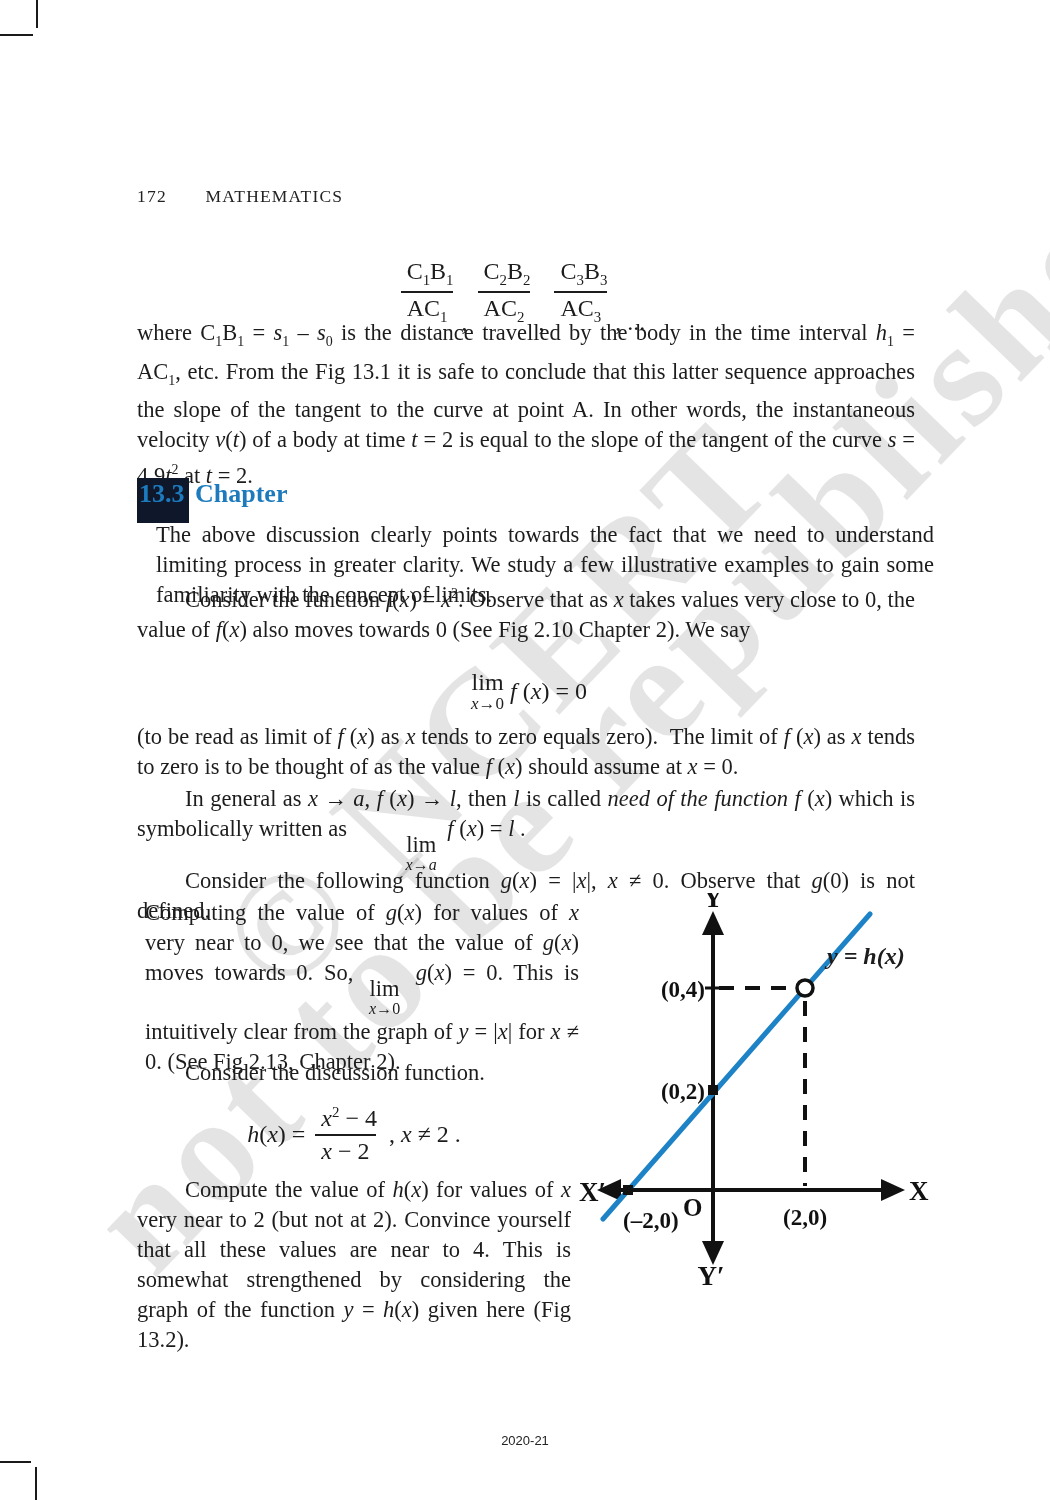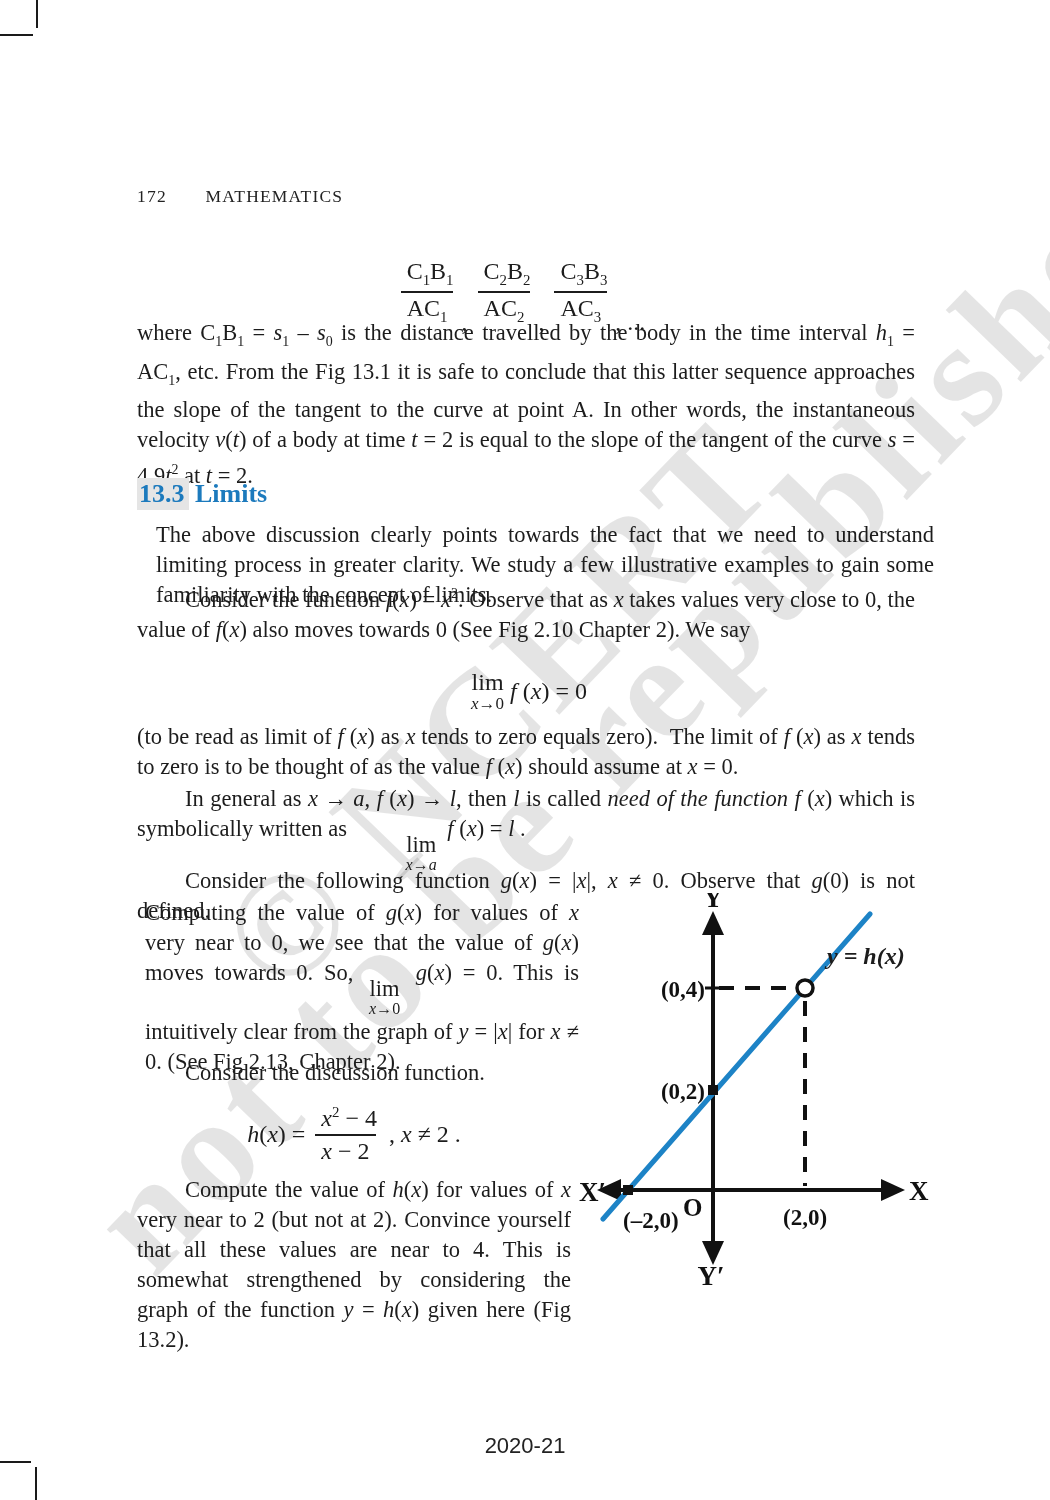--- a/index.html
+++ b/index.html
@@ -13,21 +13,21 @@
   .header .pgnum{display:inline-block;width:63px;}
   
   .para{position:absolute;left:137px;width:778px;font-size:22.5px;line-height:30px;
         text-align:justify;color:#1c1c1c;}
   .para.narrow{width:434px;}
   .indent{text-indent:48px;}
   sup{font-size:0.62em;}
   sub{font-size:0.62em;}
   
   .section-heading{position:absolute;top:479px;left:137px;font-size:26px;font-weight:bold;color:#1c7abd;}
-  .section-heading .hl{background:#e5e5e5;padding:1px 4px 2px 2px;}
+  .section-heading .hl{background:#0f172a;padding:1px 4px 15px 2px;}
   
   .display{position:absolute;display:flex;justify-content:center;align-items:center;font-size:24px;}
   .frac{display:inline-flex;flex-direction:column;align-items:flex-start;margin:12px 2px;}
   .frac .num{padding:0 6px 2px 6px;}
   .frac .den{border-top:2px solid #1c1c1c;padding:2px 6px 0 6px;}
   .sep{align-self:flex-end;margin:0 8px 2px 0;}
   .lim-stack{display:inline-flex;flex-direction:column;align-items:center;line-height:1.05;
              vertical-align:-18px;margin:0 6px;}
   .lim-stack .sub{font-size:17px;}
   .lim-inline{display:inline-flex;flex-direction:column;align-items:center;line-height:1.05;
@@ -35,21 +35,21 @@
   .lim-inline .sub{font-size:16px;}
   
   .figure{position:absolute;left:575px;top:893px;width:390px;height:440px;}
   .figure svg{position:absolute;left:0;top:0;}
   .curve-label{position:absolute;left:252px;top:50px;font-size:24px;font-weight:bold;font-style:italic;}
   .fig-caption{position:absolute;left:0;top:388px;width:340px;text-align:center;
                font-size:22px;font-weight:bold;}
   svg text{font-family:"Liberation Serif","DejaVu Serif",serif;font-weight:bold;fill:#111;}
   
   .footer{position:absolute;top:1433px;left:0;width:1050px;text-align:center;
-          font-family:"Liberation Sans","DejaVu Sans",sans-serif;font-size:22px;color:#222;}
+          font-family:"Liberation Sans","DejaVu Sans",sans-serif;font-size:13px;color:#222;}
   
   .wm{position:absolute;z-index:1;white-space:nowrap;font-weight:bold;
       font-family:"Liberation Serif","DejaVu Serif",serif;color:rgba(0,0,0,0.105);
       font-size:150px;letter-spacing:7px;transform:rotate(-46deg);transform-origin:0 0;
       pointer-events:none;}
   #wm1{left:185px;top:905px;}
   #wm2{left:55px;top:1185px;}
 </style>
 </head>
 <body>
@@ -85,21 +85,21 @@
       <span class="frac">
         <span class="num">C<sub>3</sub>B<sub>3</sub></span>
         <span class="den">AC<sub>3</sub></span>
       </span>
       <span class="sep">, ...</span>
     </div>
 
     <div class="para" style="top:318px;">where C<sub>1</sub>B<sub>1</sub> = <i>s</i><sub>1</sub> – <i>s</i><sub>0</sub> is the distance travelled by the body in the time interval <i>h</i><sub>1</sub> = AC<sub>1</sub>, etc. From the Fig 13.1 it is safe to conclude that this latter sequence approaches the slope of the tangent to the curve at point A. In other words, the instantaneous velocity <i>v</i>(<i>t</i>) of a body at time <i>t</i> = 2 is equal to the slope of the tangent of the curve <i>s</i> = 4.9<i>t</i><sup>2</sup> at <i>t</i> = 2.</div>
 
     <div class="section-heading">
-      <span class="hl">13.3</span><span> Limits</span>
+      <span class="hl">13.3</span><span> Chapter</span>
     </div>
 
     <div class="para" style="top:520px;margin-left:19px;">The above discussion clearly points towards the fact that we need to understand limiting process in greater clarity. We study a few illustrative examples to gain some familiarity with the concept of limits.</div>
 
     <div class="para indent" style="top:579px;">Consider the function <i>f</i>(<i>x</i>) = <i>x</i><sup>2</sup>. Observe that as <i>x</i> takes values very close to 0, the value of <i>f</i>(<i>x</i>) also moves towards 0 (See Fig 2.10 Chapter 2). We say</div>
 
     <div class="display" style="top:670px;left:137px;width:778px;">
       <span class="lim-stack">
         <span>lim</span>
         <span class="sub"><i>x</i>→0</span>

